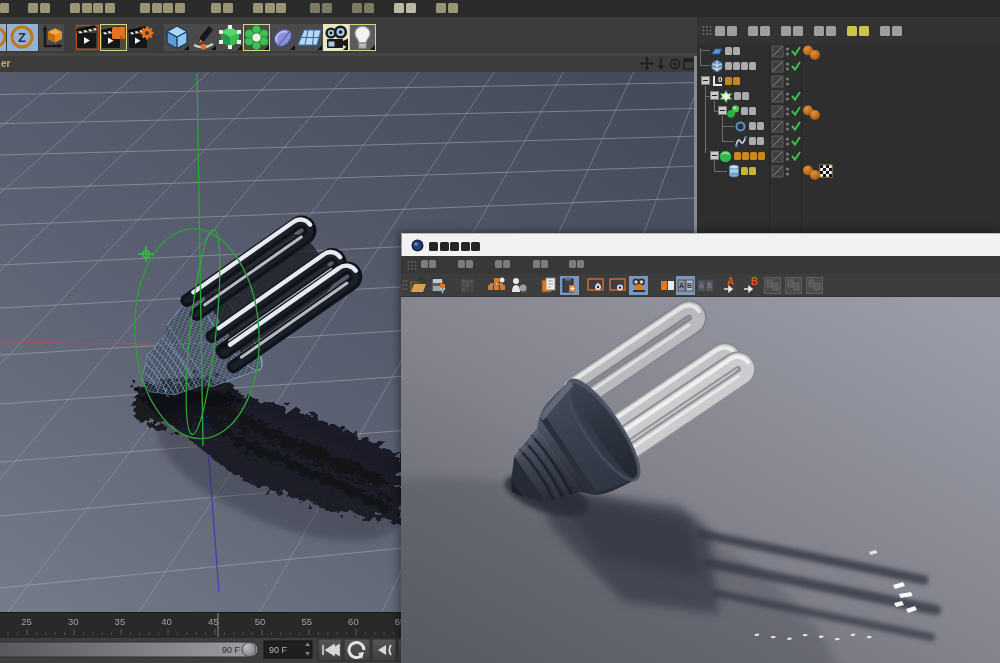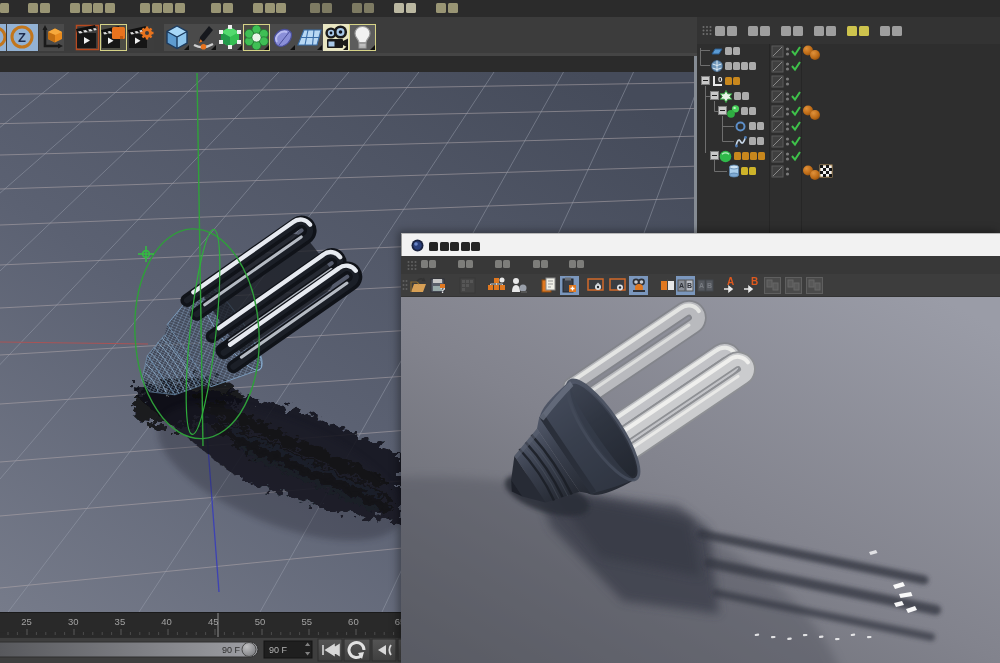--- a/index.html
+++ b/index.html
@@ -168,20 +168,37 @@
   <div class="cell selb" style="left:349px;width:27px;background:#5c5c5c">
     <svg width="27" height="27">
       <path d="M13.5 2.5 c4.6 0 7.5 3.2 7.5 7 c0 3.4 -2.4 5 -3.4 7.2 l-.6 1.8 h-7 l-.6 -1.8 c-1 -2.2 -3.4 -3.8 -3.4 -7.2 c0 -3.8 2.9 -7 7.5 -7 Z" fill="#f2f2f2" stroke="#9a9a9a" stroke-width="1.2"></path>
       <rect x="10" y="19.5" width="7" height="4.5" fill="#d8d8d8" stroke="#9a9a9a" stroke-width="1"></rect>
       <path d="M10 21 h7 M10 22.8 h7" stroke="#9a9a9a" stroke-width=".8"></path>
     </svg><div class="corner"></div>
   </div>
 </div>
 <div class="abs" style="left:0;top:53px;width:697px;height:3px;background:#454545"></div>
 
+<div class="abs" style="left:0;top:56px;width:697px;height:16px;background:#3c3c3c">
+  <div class="abs" style="left:1px;top:2px;color:#c9b35e;font-size:10px;font-weight:bold">er</div>
+  <div class="abs" id="vpicons" style="right:2px;top:0;width:56px;height:16px">
+    <svg width="56" height="16" style="opacity:.9">
+      <g stroke="#1c1c1c" stroke-width="1.6" fill="#1c1c1c">
+        <path d="M8 2 V13 M3 7.5 H13" fill="none"></path>
+        <path d="M8 0.5 L5.8 4 H10.2 Z M8 14.5 L5.8 11 H10.2 Z M0.8 7.5 L4 5.4 V9.6 Z M15.2 7.5 L12 5.4 V9.6 Z" stroke="none"></path>
+        <path d="M22 2 V11" fill="none"></path>
+            <path d="M22 14 L18.6 9.5 H25.4 Z" stroke="none"></path>
+        <circle cx="36" cy="8" r="4.6" fill="none"></circle>
+            <circle cx="36" cy="8" r="1.6" stroke="none"></circle>
+        <rect x="45" y="3" width="10" height="10" fill="none" stroke-width="1.4"></rect>
+            <rect x="45" y="3" width="10" height="3" stroke="none"></rect>
+      </g>
+    </svg>
+  </div>
+</div>
 
 <div class="abs" id="viewport" style="left:0;top:72px;width:697px;height:540px;overflow:hidden">
       <svg class="abs" width="697" height="540" viewBox="0 0 697 540" style="left:0;top:0">
 <defs>
 <linearGradient id="vbg" x1="0" y1="1" x2="0.85" y2="0">
  <stop offset="0" stop-color="#767b8a"></stop>
             <stop offset="0.45" stop-color="#5b6172"></stop>
             <stop offset="1" stop-color="#454b5a"></stop>
 </linearGradient>
 <filter id="rough" x="-20%" y="-20%" width="140%" height="140%">

